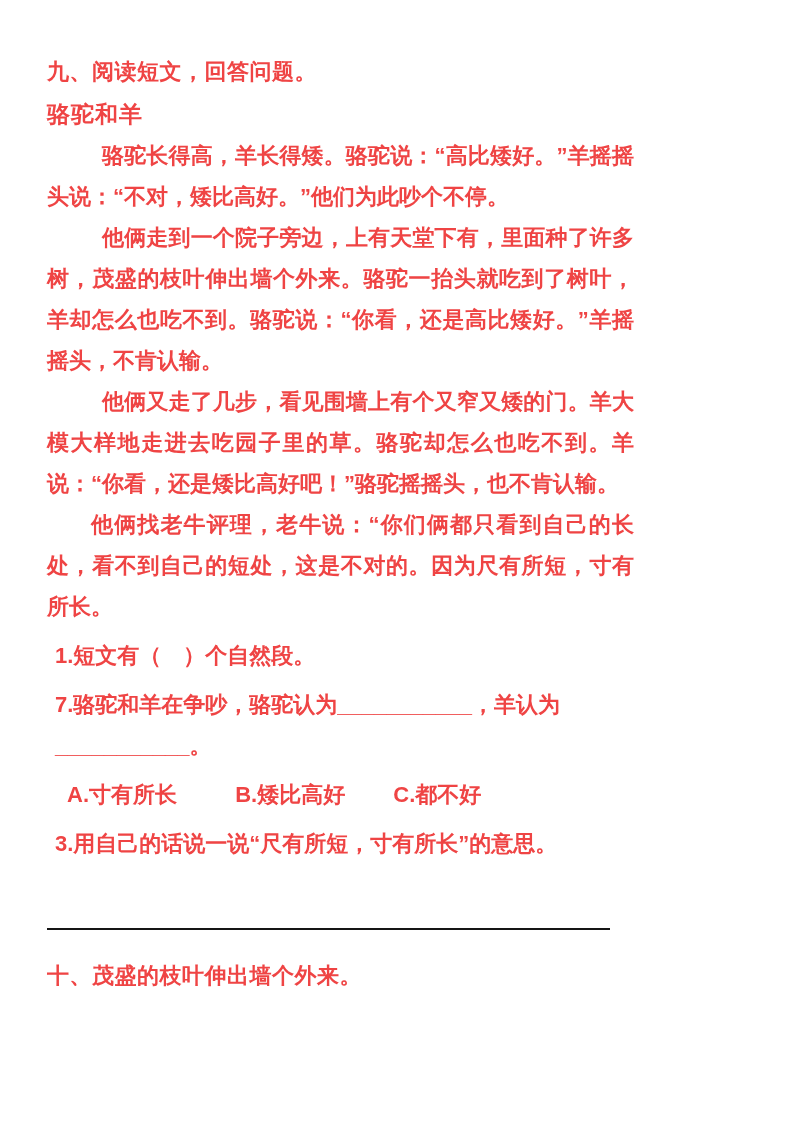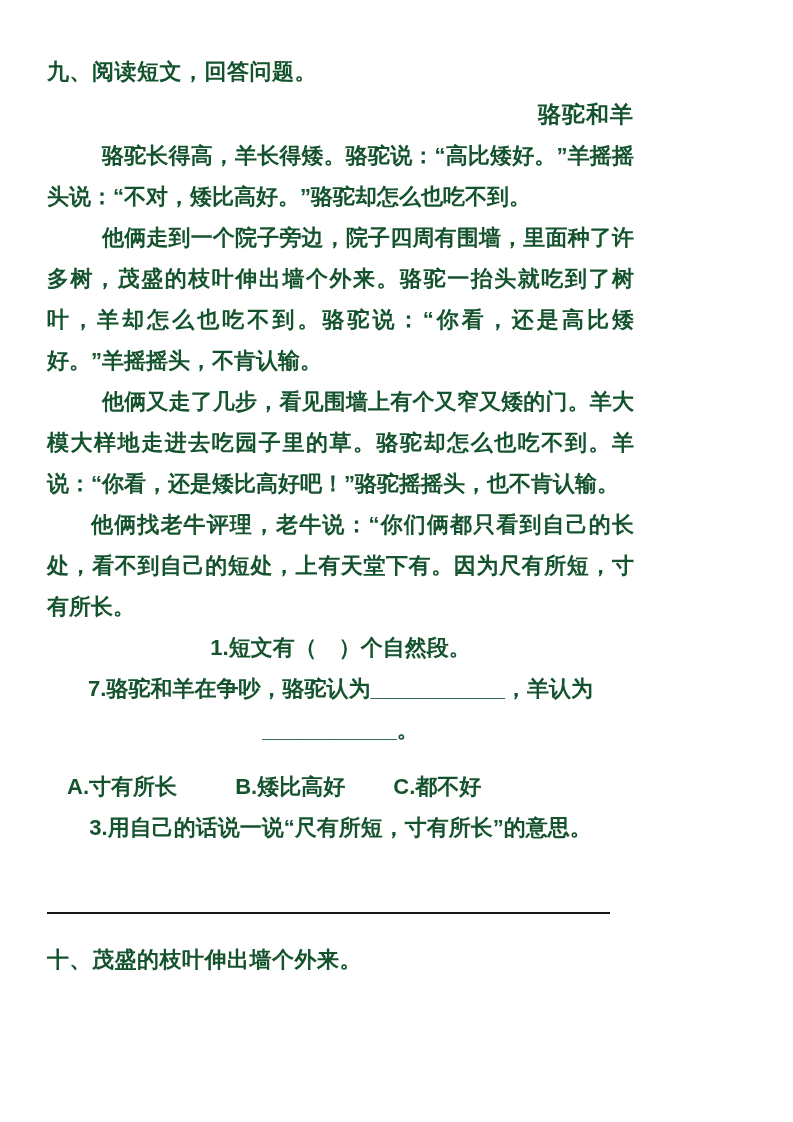--- a/index.html
+++ b/index.html
@@ -14,60 +14,59 @@
     position: relative;
   }
   .page {
     box-sizing: border-box;
     width: 682px;
     height: 1122px;
     padding: 57px 48px 0 47px;
     font-family: "Liberation Sans", sans-serif;
     font-weight: 700;
     font-size: 22px;
-    color: #14532d;
+    color: #ef4444;
     -webkit-font-smoothing: antialiased;
   }
   .sec-heading {
     line-height: 30px;
     letter-spacing: 0.5px;
   }
   .passage-title {
-    text-align: right;
+    text-align: left;
     font-size: 23px;
     line-height: 30px;
     margin-top: 12px;
     letter-spacing: 1px;
   }
   .passage {
     margin-top: 6px;
     line-height: 41px;
     text-align: justify;
     text-justify: inter-ideograph;
   }
   .passage p {
     margin: 0;
   }
   .indent-25 { text-indent: 2.5em; }
   .indent-20 { text-indent: 2.0em; }
   .questions {
     line-height: 41px;
   }
   .questions .q {
-    margin: 0;
-    text-align: center;
+    margin: 8px;
   }
   .options-row {
     padding-left: 20px;
     line-height: 41px;
     white-space: nowrap;
   }
   .opt { display: inline-block; }
   .opt-b { margin-left: 52px; }
-  .opt-c { margin-left: 42px; margin-top: 16px; }
+  .opt-c { margin-left: 42px; }
   .answer-line {
     margin-top: 64px;
     width: 563px;
     height: 0;
     border-bottom: 2px solid #151515;
   }
   .sec10-heading {
     margin-top: 25px;
     line-height: 41px;
     letter-spacing: 0.5px;
@@ -82,24 +81,24 @@
 </head>
 <body>
 
 <div class="page">
 
   <div class="sec-heading">九、阅读短文，回答问题。</div>
 
   <div class="passage-title">骆驼和羊</div>
 
   <div class="passage">
-    <p class="indent-25">骆驼长得高，羊长得矮。骆驼说：“高比矮好。”羊摇摇头说：“不对，矮比高好。”骆驼却怎么也吃不到。</p>
-    <p class="indent-25">他俩走到一个院子旁边，院子四周有围墙，里面种了许多树，茂盛的枝叶伸出墙个外来。骆驼一抬头就吃到了树叶，羊却怎么也吃不到。骆驼说：“你看，还是高比矮好。”羊摇摇头，不肯认输。</p>
+    <p class="indent-25">骆驼长得高，羊长得矮。骆驼说：“高比矮好。”羊摇摇头说：“不对，矮比高好。”他们为此吵个不停。</p>
+    <p class="indent-25">他俩走到一个院子旁边，上有天堂下有，里面种了许多树，茂盛的枝叶伸出墙个外来。骆驼一抬头就吃到了树叶，羊却怎么也吃不到。骆驼说：“你看，还是高比矮好。”羊摇摇头，不肯认输。</p>
     <p class="indent-25">他俩又走了几步，看见围墙上有个又窄又矮的门。羊大模大样地走进去吃园子里的草。骆驼却怎么也吃不到。羊说：“你看，还是矮比高好吧！”骆驼摇摇头，也不肯认输。</p>
-    <p class="indent-20">他俩找老牛评理，老牛说：“你们俩都只看到自己的长处，看不到自己的短处，上有天堂下有。因为尺有所短，寸有所长。</p>
+    <p class="indent-20">他俩找老牛评理，老牛说：“你们俩都只看到自己的长处，看不到自己的短处，这是不对的。因为尺有所短，寸有所长。</p>
   </div>
 
   <div class="questions">
     <p class="q">1.短文有（　）个自然段。</p>
     <p class="q">7.骆驼和羊在争吵，骆驼认为___________，羊认为___________。</p>
     <div class="options-row">
       <span class="opt">A.寸有所长</span>
       <span class="opt opt-b">B.矮比高好</span>
       <span class="opt opt-c">C.都不好</span>
     </div>

